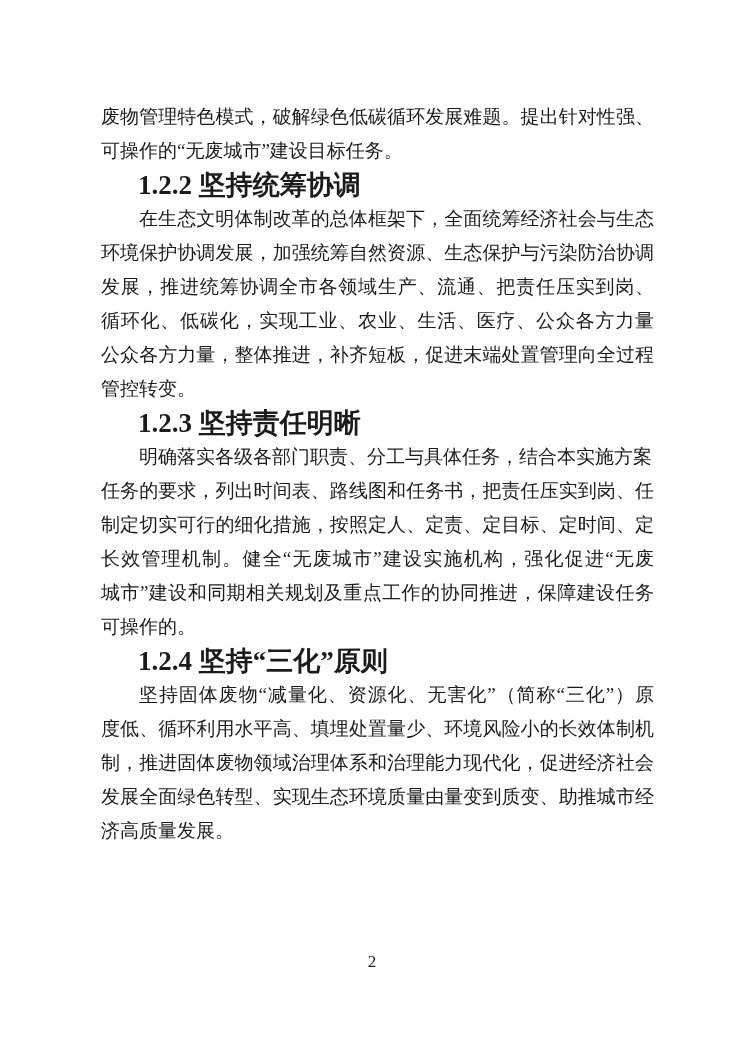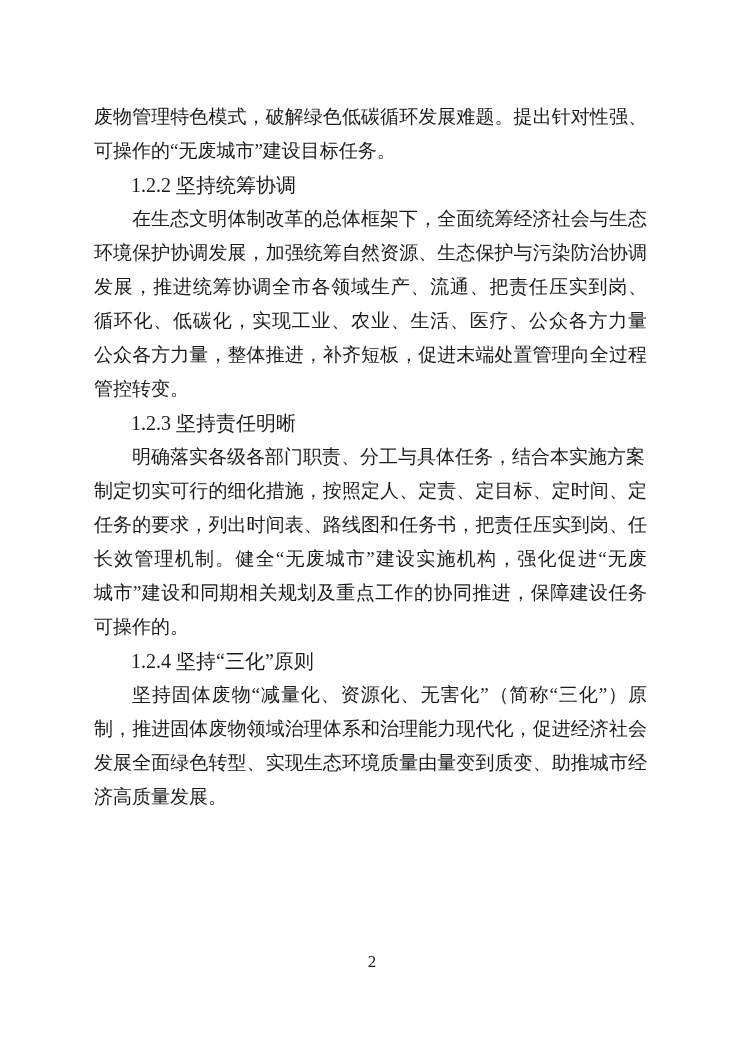--- a/index.html
+++ b/index.html
@@ -7,39 +7,39 @@
     position:relative;
     width:744px; height:1052px;
     background:#ffffff;
     font-family:"Liberation Serif","DejaVu Serif",serif;
     color:#1b1b1b;
     overflow:hidden;
     margin:0 auto;
   }
   .doc-body {
     position:absolute;
-    left:94px; top:100px;
+    left:101px; top:100px;
     width:553px;
   }
   .line {
     height:34px;
     line-height:34px;
     font-size:19px;
     text-align:justify;
     text-align-last:justify;
     overflow:hidden;
     white-space:nowrap;
   }
   .line.first { text-indent:38px; }
   .line.last  { text-align:right; text-align-last:left;font-family:Liberation Serif, serif; }
   .heading {
     height:34px;
     line-height:34px;
-    font-size:20px;
-    font-weight:normal;
+    font-size:27px;
+    font-weight:bold;
     text-indent:37px;
     text-align:left;
     text-align-last:left;
     overflow:hidden;
     white-space:nowrap;
   }
   .pagenum {
     position:absolute;
     top:950px; left:0;
     width:100%;
@@ -63,29 +63,30 @@
     <div class="line first">在生态文明体制改革的总体框架下，全面统筹经济社会与生态</div>
     <div class="line">环境保护协调发展，加强统筹自然资源、生态保护与污染防治协调</div>
     <div class="line">发展，推进统筹协调全市各领域生产、流通、把责任压实到岗、</div>
     <div class="line">循环化、低碳化，实现工业、农业、生活、医疗、公众各方力量</div>
     <div class="line">公众各方力量，整体推进，补齐短板，促进末端处置管理向全过程</div>
     <div class="line last">管控转变。</div>
 
     <div class="heading">1.2.3 坚持责任明晰</div>
 
     <div class="line first">明确落实各级各部门职责、分工与具体任务，结合本实施方案，</div>
+    <div class="line">任务的要求，列出时间表、路线图和任务书，把责任压实到岗、任</div>
     <div class="line">制定切实可行的细化措施，按照定人、定责、定目标、定时间、定</div>
-    <div class="line">任务的要求，列出时间表、路线图和任务书，把责任压实到岗、任</div>
     <div class="line">长效管理机制。健全“无废城市”建设实施机构，强化促进“无废</div>
     <div class="line">城市”建设和同期相关规划及重点工作的协同推进，保障建设任务</div>
     <div class="line last">可操作的。</div>
 
     <div class="heading">1.2.4 坚持“三化”原则</div>
 
     <div class="line first">坚持固体废物“减量化、资源化、无害化”（简称“三化”）原</div>
+    <div class="line">度低、循环利用水平高、填埋处置量少、环境风险小的长效体制机</div>
     <div class="line">制，推进固体废物领域治理体系和治理能力现代化，促进经济社会</div>
     <div class="line">发展全面绿色转型、实现生态环境质量由量变到质变、助推城市经</div>
     <div class="line last">济高质量发展。</div>
 
   </div>
 
   <div class="pagenum">2</div>
 </div>
 
 </body></html>

